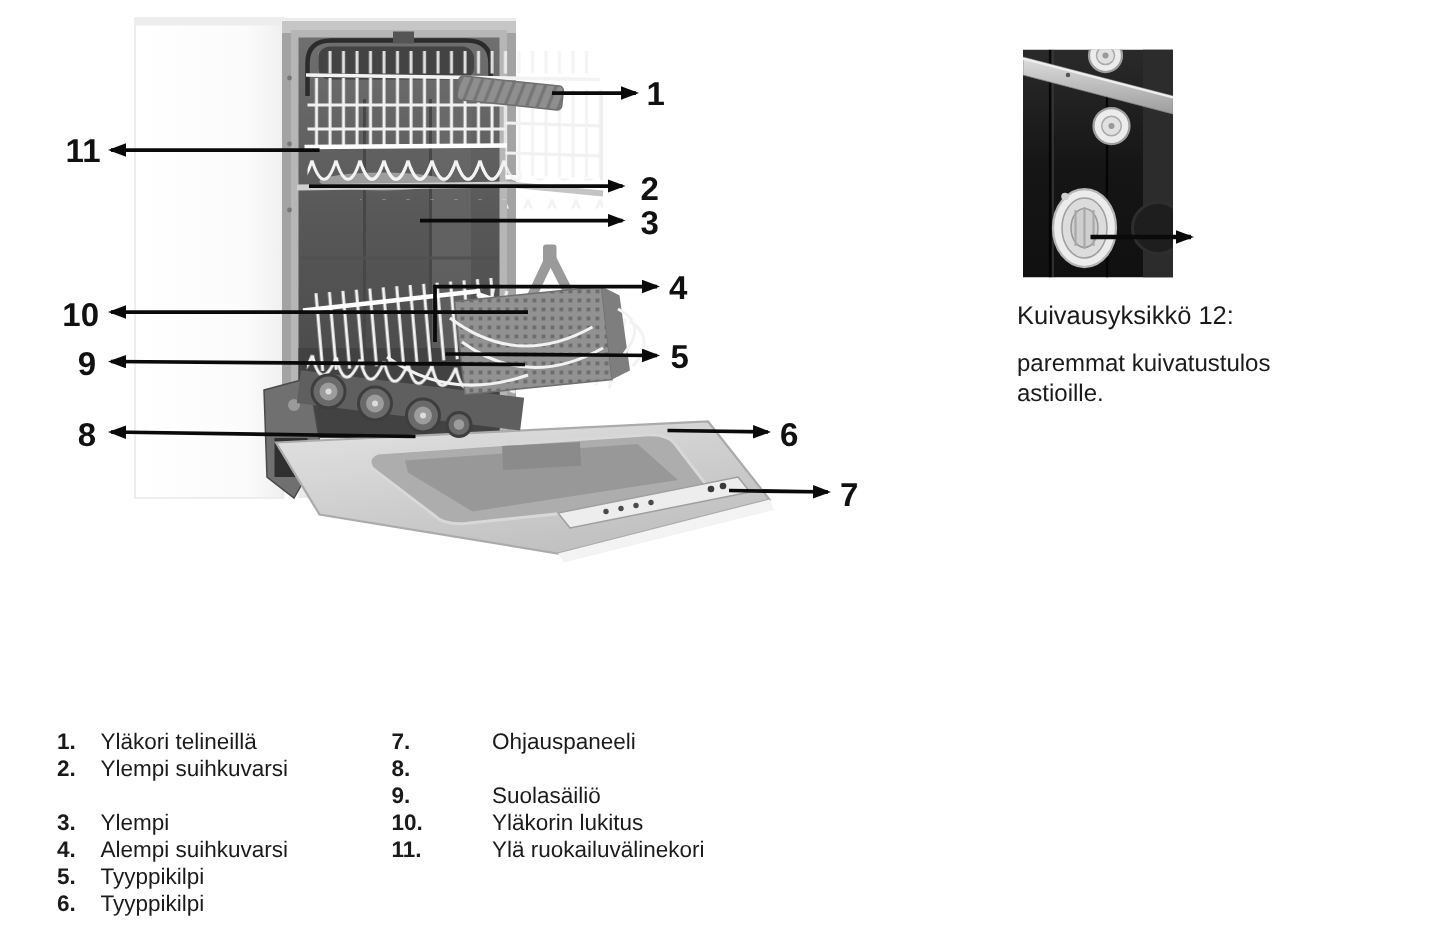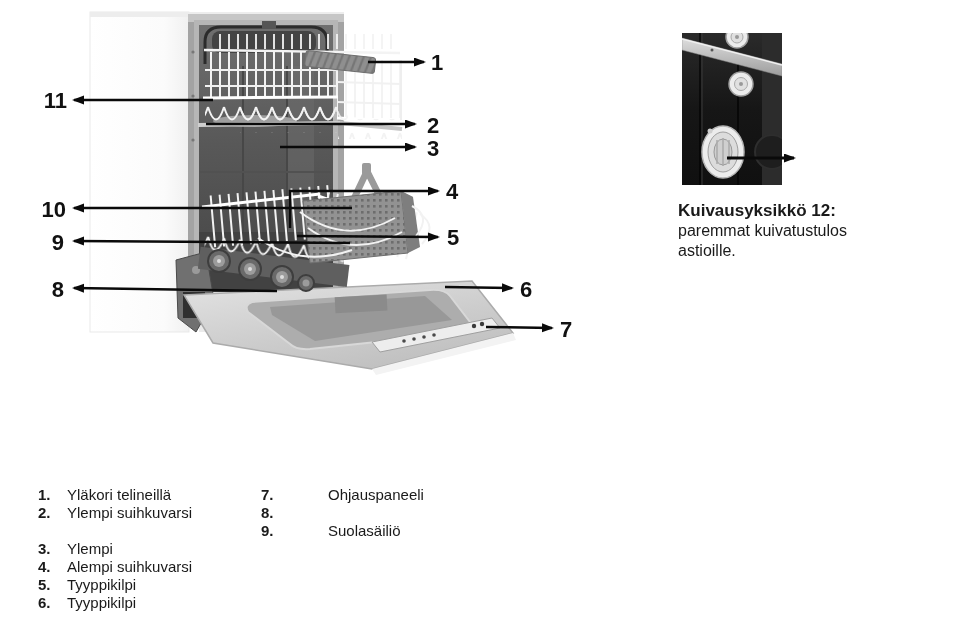--- a/index.html
+++ b/index.html
@@ -6,21 +6,21 @@
   .page{
     position:relative; width:960px; height:623px; background:#ffffff;
     font-family:"Liberation Sans", sans-serif; color:#1a1a1a; overflow:hidden;
   }
   svg{position:absolute; left:0; top:0;}
   .callout-num{
     font-family:"Liberation Sans", sans-serif;
     font-weight:bold; font-size:22px; fill:#111111;
   }
   .note-block{position:absolute; left:678px; top:201px; width:200px;}
-  .note-heading{font-size:17px; font-weight:bold; line-height:20px; margin-bottom:0;}
+  .note-heading{font-size:17px; font-weight:normal; line-height:20px; margin-bottom:12px;}
   .note-line{font-size:16px; line-height:20px;}
   .legend-col{position:absolute; top:486px; font-size:15px; line-height:18px;}
   .legend-left{left:38px; width:220px;}
   .legend-right{left:261px; width:270px;}
   .lrow{display:flex; height:18px; align-items:flex-start;}
   .lnum{font-weight:bold; flex:0 0 auto;}
   .legend-left .lnum{width:29px;}
   .legend-right .lnum{width:67px;}
   .lgap{height:18px;}
 </style>
@@ -307,15 +307,23 @@
       <span class="lnum">7.</span>
       <span class="lbl">Ohjauspaneeli</span>
     </div>
     <div class="lrow">
       <span class="lnum">8.</span>
     </div>
     <div class="lrow">
       <span class="lnum">9.</span>
       <span class="lbl">Suolasäiliö</span>
     </div>
+    <div class="lrow">
+      <span class="lnum">10.</span>
+      <span class="lbl">Yläkorin lukitus</span>
+    </div>
+    <div class="lrow">
+      <span class="lnum">11.</span>
+      <span class="lbl">Ylä ruokailuvälinekori</span>
+    </div>
   </div>
 
 </div>
 
 </body></html>

